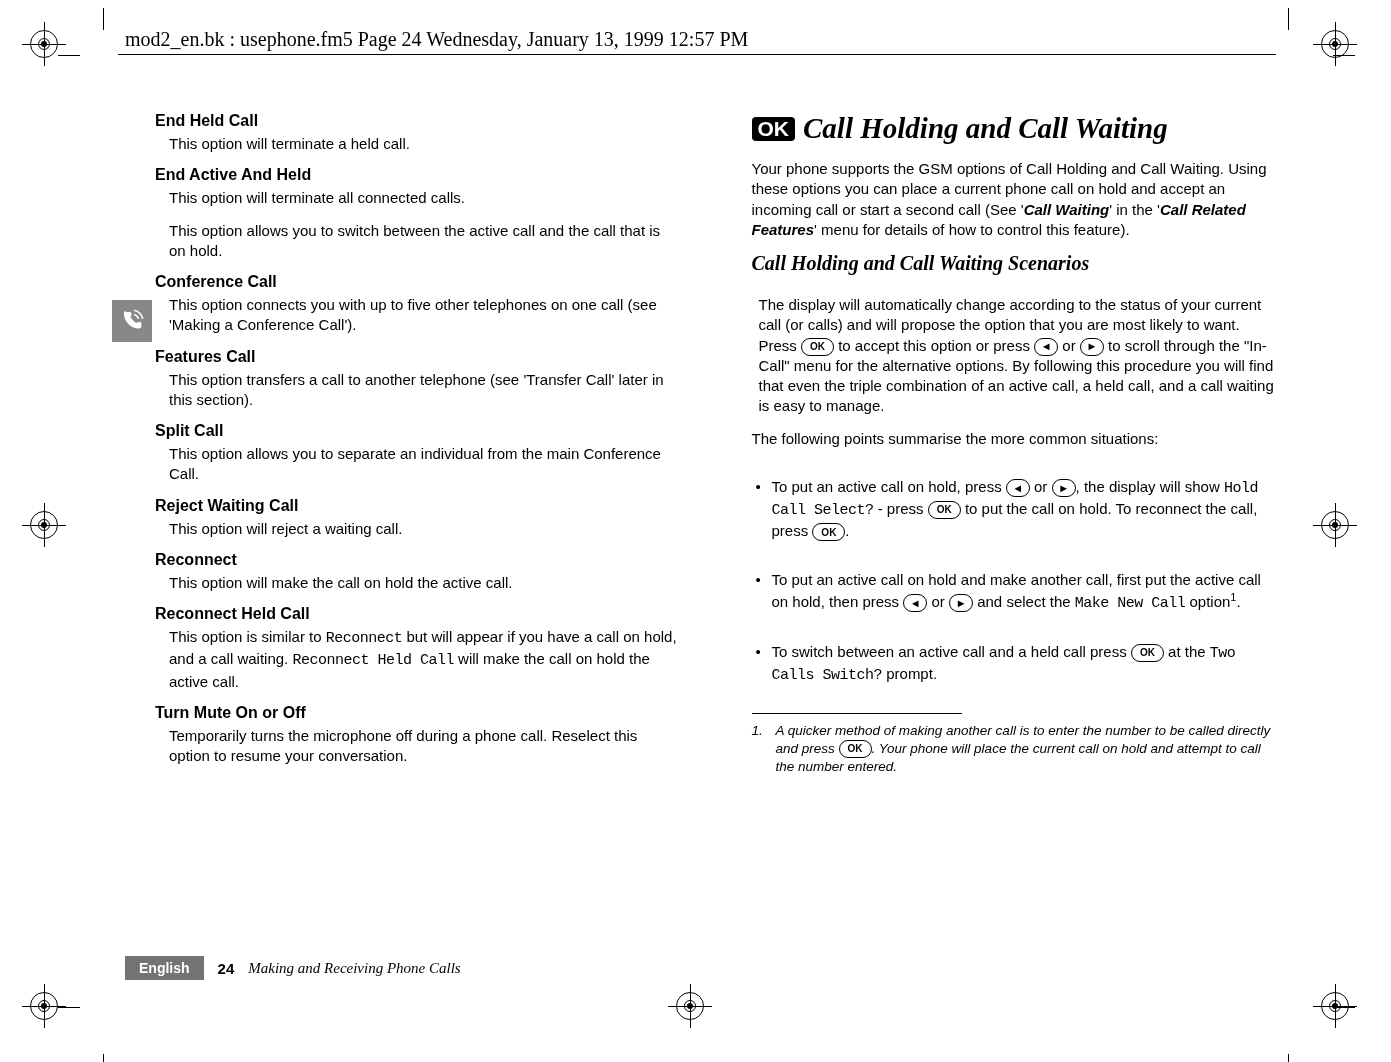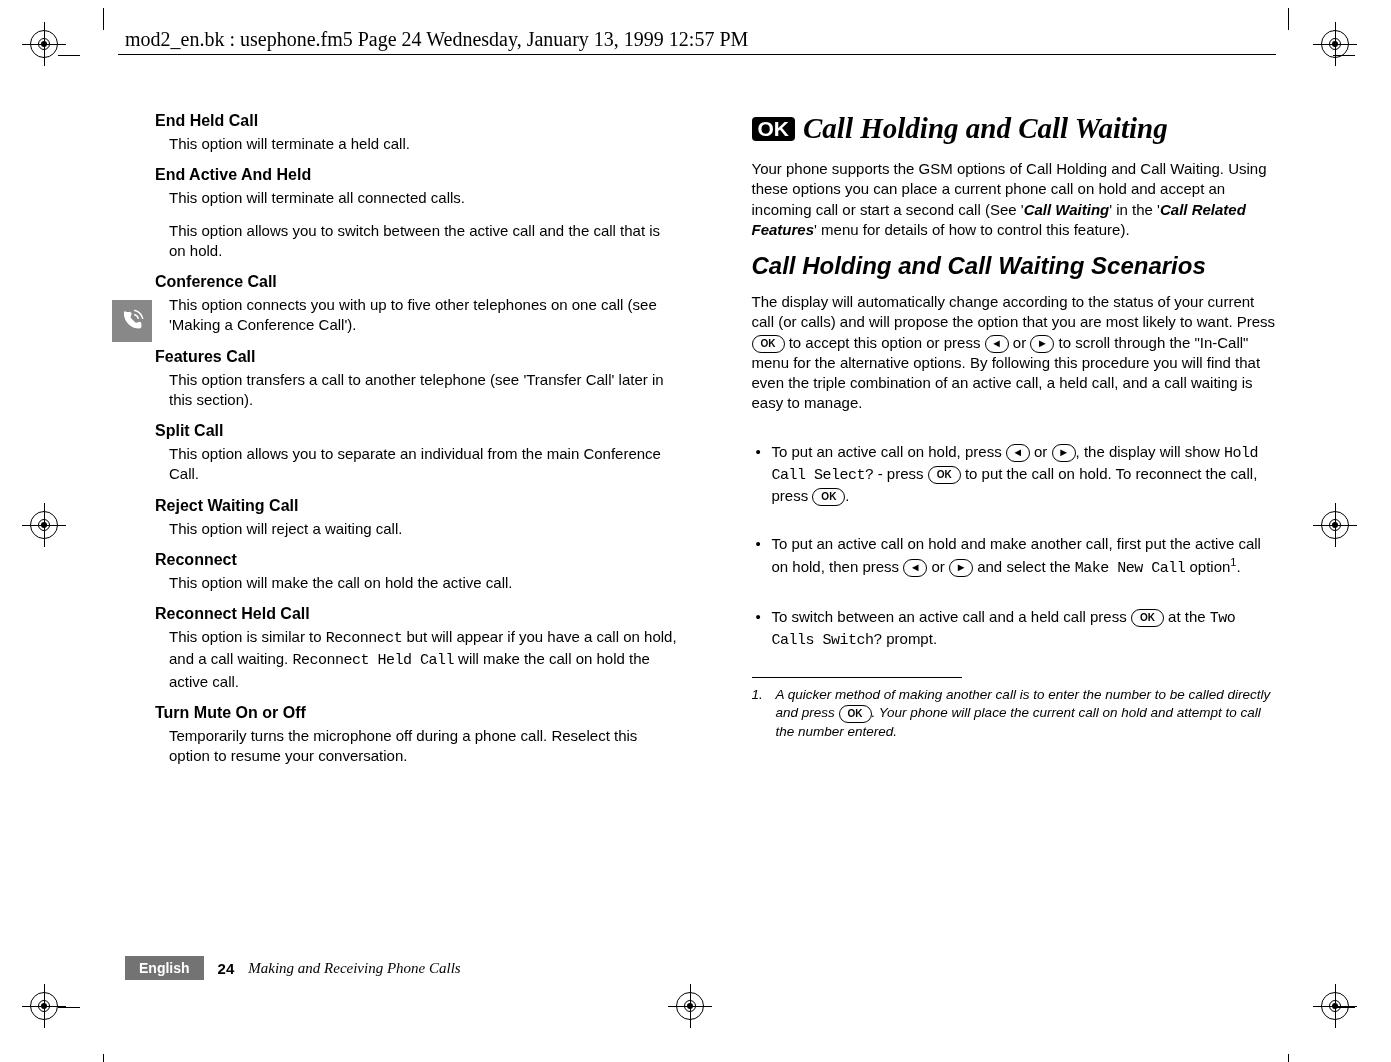--- a/index.html
+++ b/index.html
@@ -17,21 +17,21 @@
     .target::before { content: ''; position: absolute; width: 44px; height: 1px; background: #000; top: 50%; left: -9px; }
     .target::after { content: ''; position: absolute; height: 44px; width: 1px; background: #000; left: 50%; top: -9px; }
     .target .inner { position: absolute; width: 12px; height: 12px; border: 1px solid #000; border-radius: 50%; top: 50%; left: 50%; transform: translate(-50%, -50%); }
     .target .dot { position: absolute; width: 6px; height: 6px; background: #000; border-radius: 50%; top: 50%; left: 50%; transform: translate(-50%, -50%); }
     .header-line { position: absolute; top: 28px; left: 125px; font-family: 'Times New Roman', serif; font-size: 20px; }
     .content { position: absolute; top: 112px; left: 155px; right: 115px; bottom: 100px; display: flex; gap: 72px; }
     .column { flex: 1; }
     .section-heading { font-weight: bold; font-size: 16px; margin-bottom: 4px; }
     .body-text { margin-left: 14px; margin-bottom: 12px; line-height: 1.35; font-size: 15px; }
     .big-heading { font-family: 'Times New Roman', serif; font-weight: bold; font-style: italic; font-size: 29px; margin-bottom: 14px; display: flex; align-items: center; gap: 6px; }
-    .sub-heading { font-weight: bold; font-style: italic; font-size: 24px; margin-bottom: 12px; margin-top: 10px;}
+    .sub-heading { font-weight: bold; font-style: italic; font-size: 20px; margin-bottom: 20px; margin-top: 10px; font-family: Liberation Serif, serif;}
     .pill { display: inline-flex; align-items: center; justify-content: center; border: 1.5px solid #000; border-radius: 12px; padding: 0 8px; height: 18px; font-size: 10px; font-weight: bold; font-family: Arial; vertical-align: middle;}
     .pill-arrow { font-size: 12px; }
     .bullet-item { position: relative; padding-left: 20px; margin-bottom: 10px; line-height: 1.35; margin-top: 28px; }
     .bullet-item::before { content: '•'; position: absolute; left: 4px; top: 0; }
     .mono { font-family: 'Courier New', monospace; letter-spacing: -0.5px; }
     .sup { vertical-align: super; font-size: 11px; }
     .footnote-sep { border: none; border-top: 1px solid #000; width: 210px; margin-top: 26px; margin-bottom: 8px; }
     .footnote { font-style: italic; font-size: 13.5px; line-height: 1.35; padding-left: 24px; position: relative; }
     .footnote .num { position: absolute; left: 0; font-style: italic; }
     .footer { position: absolute; bottom: 82px; left: 125px; display: flex; align-items: center; gap: 14px; }
@@ -163,24 +163,25 @@
       <span class="ok-box">OK</span>
       <span>Call Holding and Call Waiting</span>
     </div>
 
     <div class="body-text" style="margin-left:0;">
       <span>Your phone supports the GSM options of Call Holding and Call Waiting. Using these options you can place a current phone call on hold and accept an incoming call or start a second call (See '</span><span class="bold-it">Call Waiting</span><span>' in the '</span><span class="bold-it">Call Related Features</span><span>' menu for details of how to control this feature).</span>
     </div>
 
     <div class="sub-heading">Call Holding and Call Waiting Scenarios</div>
 
-    <div class="body-text" style="margin-left:0;">
+    <div class="body-text" style="margin-left:7px;">
       <span>The display will automatically change according to the status of your current call (or calls) and will propose the option that you are most likely to want. Press </span><span class="pill">OK</span><span> to accept this option or press </span><span class="pill pill-arrow">◂</span><span> or </span><span class="pill pill-arrow">▸</span><span> to scroll through the "In-Call" menu for the alternative options. By following this procedure you will find that even the triple combination of an active call, a held call, and a call waiting is easy to manage.</span>
     </div>
 
+    <div class="body-text" style="margin-left:0;">The following points summarise the more common situations:</div>
 
     <div class="bullet-item">
       <span>To put an active call on hold, press </span><span class="pill pill-arrow">◂</span><span> or </span><span class="pill pill-arrow">▸</span><span>, the display will show </span><span class="mono">Hold Call Select?</span><span> - press </span><span class="pill">OK</span><span> to put the call on hold. To reconnect the call, press </span><span class="pill">OK</span><span>.</span>
     </div>
 
     <div class="bullet-item">
       <span>To put an active call on hold and make another call, first put the active call on hold, then press </span><span class="pill pill-arrow">◂</span><span> or </span><span class="pill pill-arrow">▸</span><span> and select the </span><span class="mono">Make New Call</span><span> option</span><span class="sup">1</span><span>.</span>
     </div>
 
     <div class="bullet-item">

